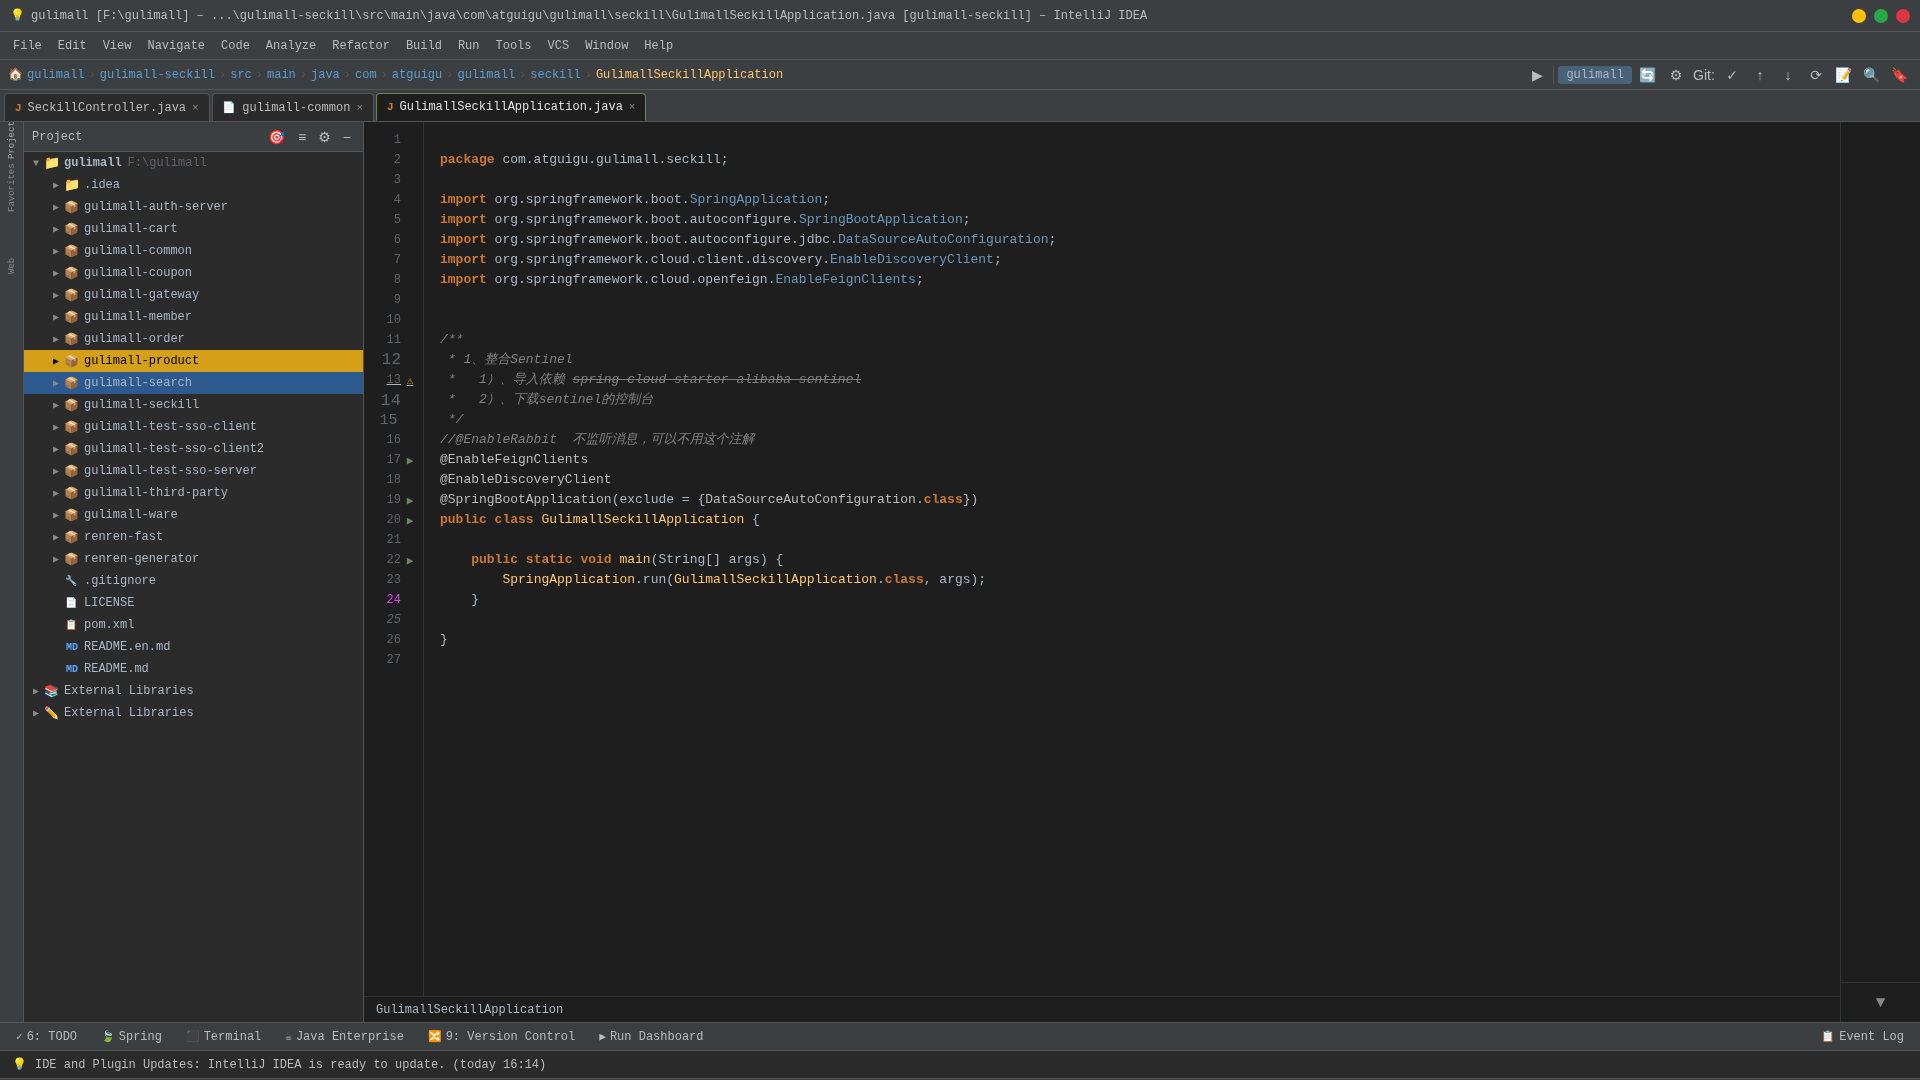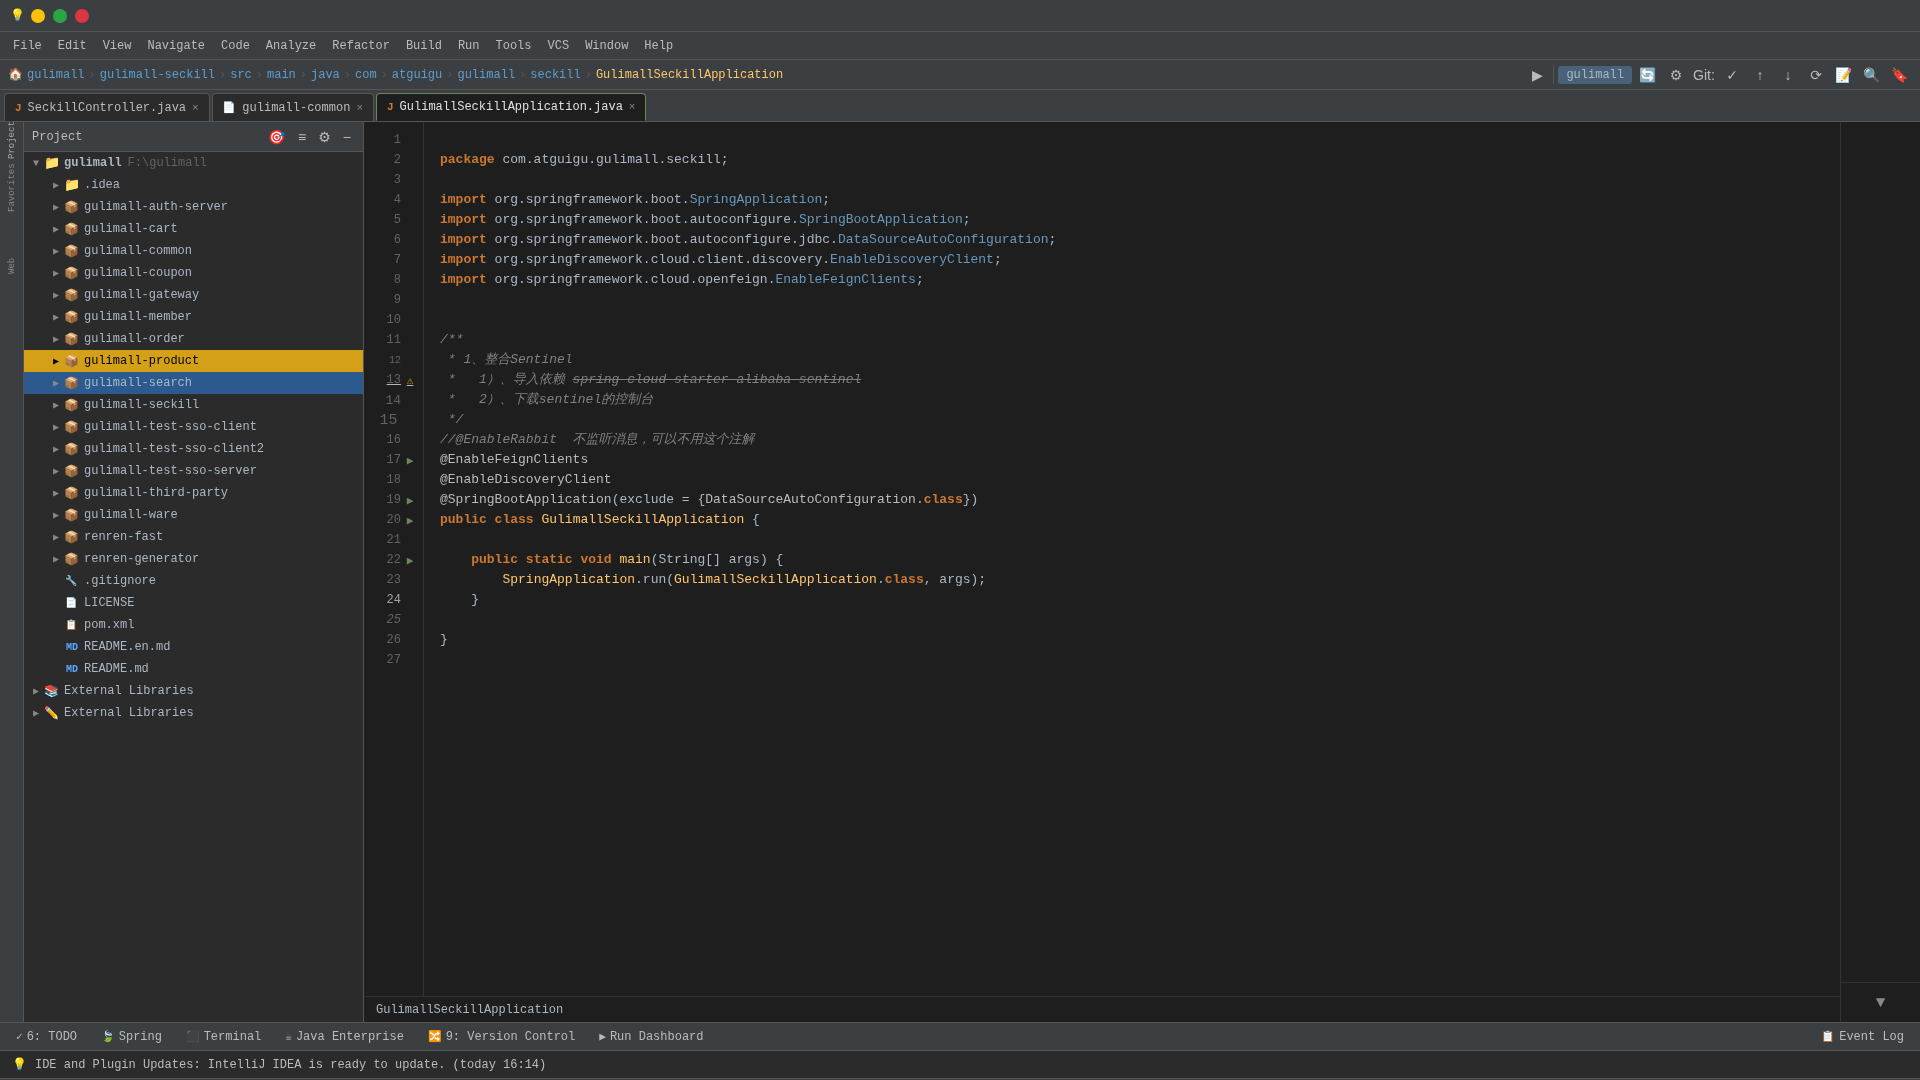--- a/index.html
+++ b/index.html
@@ -210,20 +210,21 @@
       color: #bbb;
       gap: 8px;
     }
     .notif-icon { color: #ffc107; }
   </style>
 </head>
 <body>
 
 <div id="title-bar">
   <span style="margin-right:6px;">💡</span>
+  <span style="flex:1; font-size:12px;">gulimall [F:\gulimall] – ...\gulimall-seckill\src\main\java\com\atguigu\gulimall\seckill\GulimallSeckillApplication.java [gulimall-seckill] – IntelliJ IDEA</span>
   <div class="window-controls">
     <div class="win-btn minimize-btn">−</div>
     <div class="win-btn maximize-btn">□</div>
     <div class="win-btn close-btn">×</div>
   </div>
 </div>
 
 <div id="menu-bar">
 <div class="menu-item">File</div>
     <div class="menu-item">Edit</div>
@@ -513,30 +514,30 @@
           </div>
         <div style="height:20px; display:flex; align-items:center; justify-content:flex-end; padding-right:4px;">
             <span style="color:#606366; font-size:12px; min-width:25px; text-align:right;">10</span>
             <span style="width:18px;"></span>
           </div>
         <div style="height:20px; display:flex; align-items:center; justify-content:flex-end; padding-right:4px;">
             <span style="color:#606366; font-size:12px; min-width:25px; text-align:right;">11</span>
             <span style="width:18px;"></span>
           </div>
         <div style="height:20px; display:flex; align-items:center; justify-content:flex-end; padding-right:4px;">
-            <span style="color:#606366; font-size:10px; min-width:25px; text-align:right;">12</span>
+            <span style="color:#606366; font-size:16px; min-width:25px; text-align:right;">12</span>
             <span style="width:18px;"></span>
           </div>
 
         <div style="height:20px; display:flex; align-items:center; justify-content:flex-end; padding-right:4px;text-decoration:underline;">
           <span style="color:#606366; font-size:12px; min-width:25px; text-align:right;">13</span>
           <span style="width:18px; color:#d4a017; font-size:11px; text-align:center;">⚠</span>
         </div>
         <div style="height:20px; display:flex; align-items:center; justify-content:flex-end; padding-right:4px;">
-            <span style="color:#606366; font-size:13px; min-width:25px; text-align:right;">14</span>
+            <span style="color:#606366; font-size:17px; min-width:25px; text-align:right;">14</span>
             <span style="width:18px;"></span>
           </div>
         <div style="height:20px; display:flex; align-items:center; justify-content:flex-end; padding-right:4px;">
             <span style="color:#606366; font-size:15px; min-width:25px; text-align:center;">15</span>
             <span style="width:18px;"></span>
           </div>
         <div style="height:20px; display:flex; align-items:center; justify-content:flex-end; padding-right:4px;">
             <span style="color:#606366; font-size:12px; min-width:25px; text-align:right;">16</span>
             <span style="width:18px;"></span>
           </div>
@@ -566,21 +567,21 @@
 
         <div style="height:20px; display:flex; align-items:center; justify-content:flex-end; padding-right:4px;">
           <span style="color:#606366; font-size:12px; min-width:25px; text-align:right;">22</span>
           <span style="width:18px; color:#6a8759; font-size:11px; text-align:center;">▶</span>
         </div>
         <div style="height:20px; display:flex; align-items:center; justify-content:flex-end; padding-right:4px;">
             <span style="color:#606366; font-size:12px; min-width:25px; text-align:right;">23</span>
             <span style="width:18px;"></span>
           </div>
         <div style="height:20px; display:flex; align-items:center; justify-content:flex-end; padding-right:4px;">
-            <span style="color:#a3a3a3; font-size:12px; min-width:25px; text-align:right;">24</span>
+            <span style="color:#d946ef; font-size:12px; min-width:25px; text-align:right;">24</span>
             <span style="width:18px;"></span>
           </div>
         <div style="height:20px; display:flex; align-items:center; justify-content:flex-end; padding-right:4px;font-style:italic;">
             <span style="color:#606366; font-size:12px; min-width:25px; text-align:right;">25</span>
             <span style="width:18px;"></span>
           </div>
         <div style="height:20px; display:flex; align-items:center; justify-content:flex-end; padding-right:4px;">
             <span style="color:#606366; font-size:12px; min-width:25px; text-align:right;">26</span>
             <span style="width:18px;"></span>
           </div>

